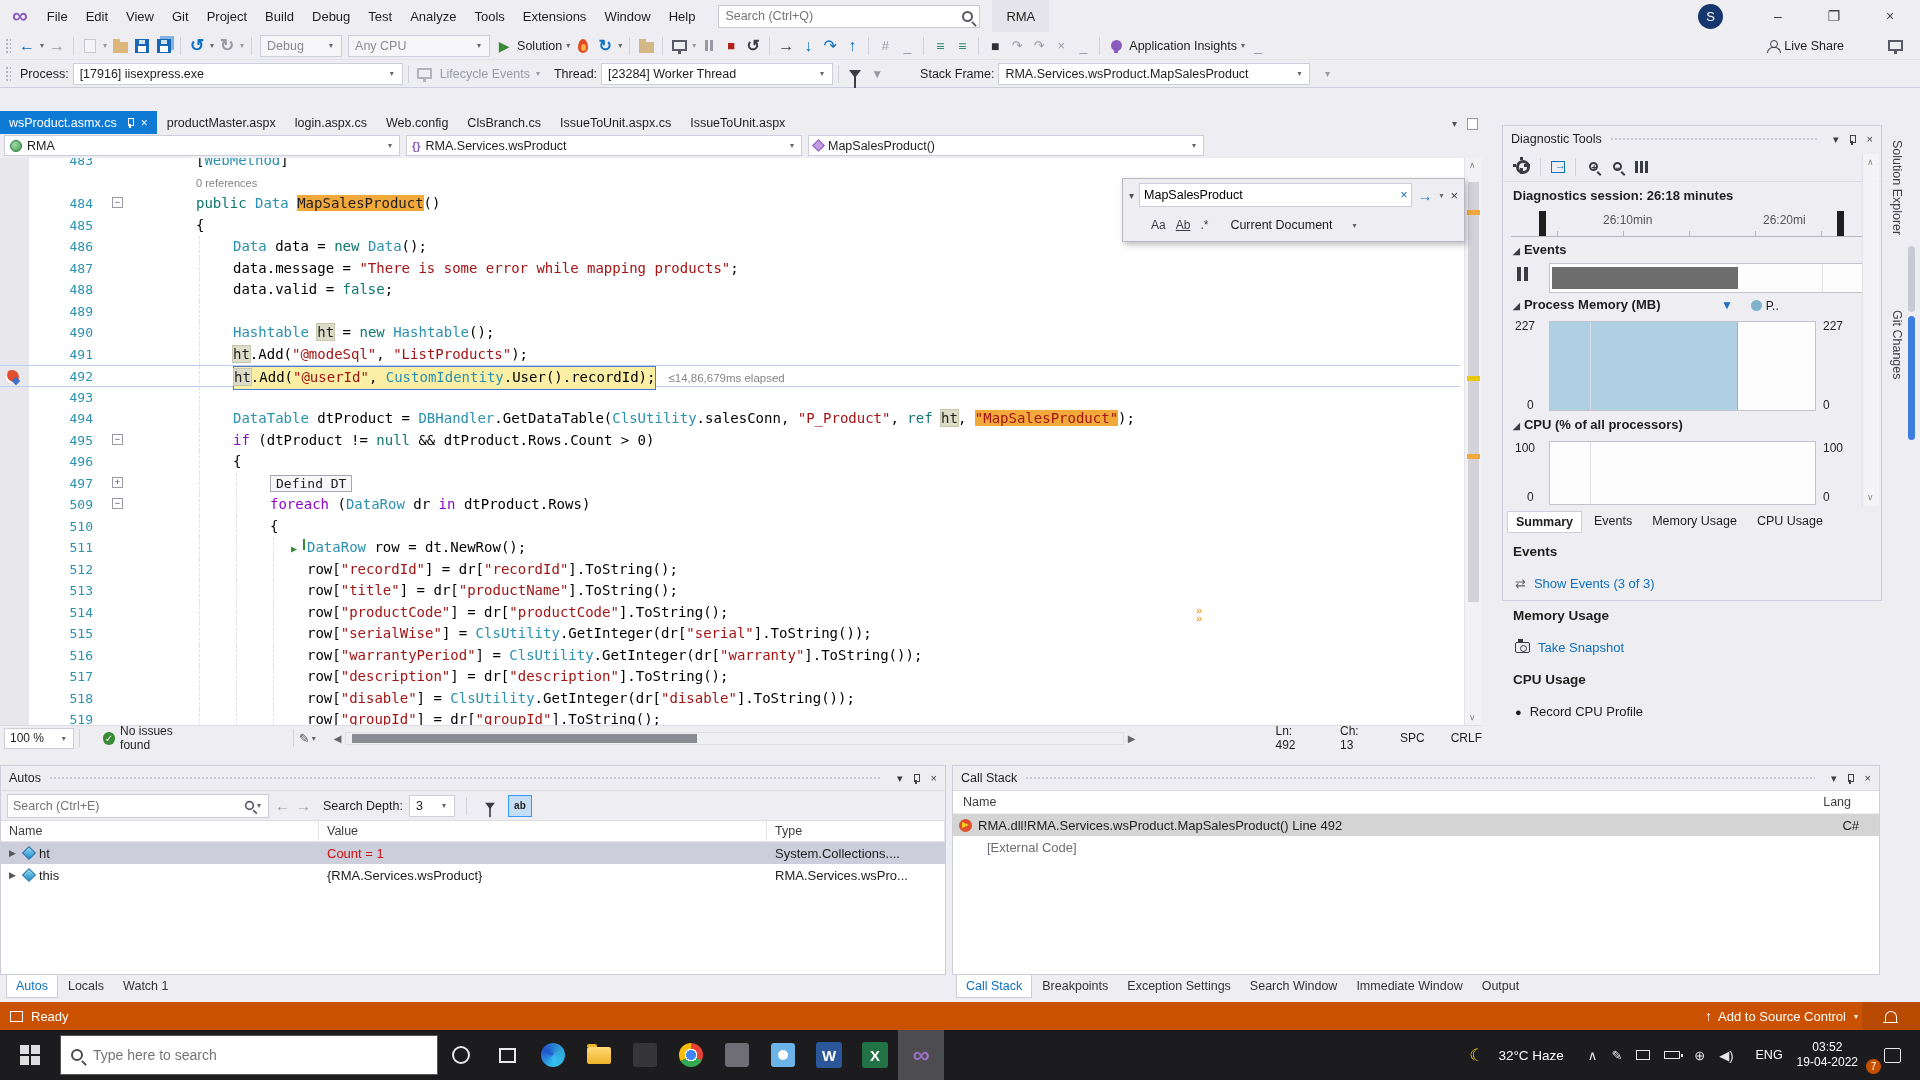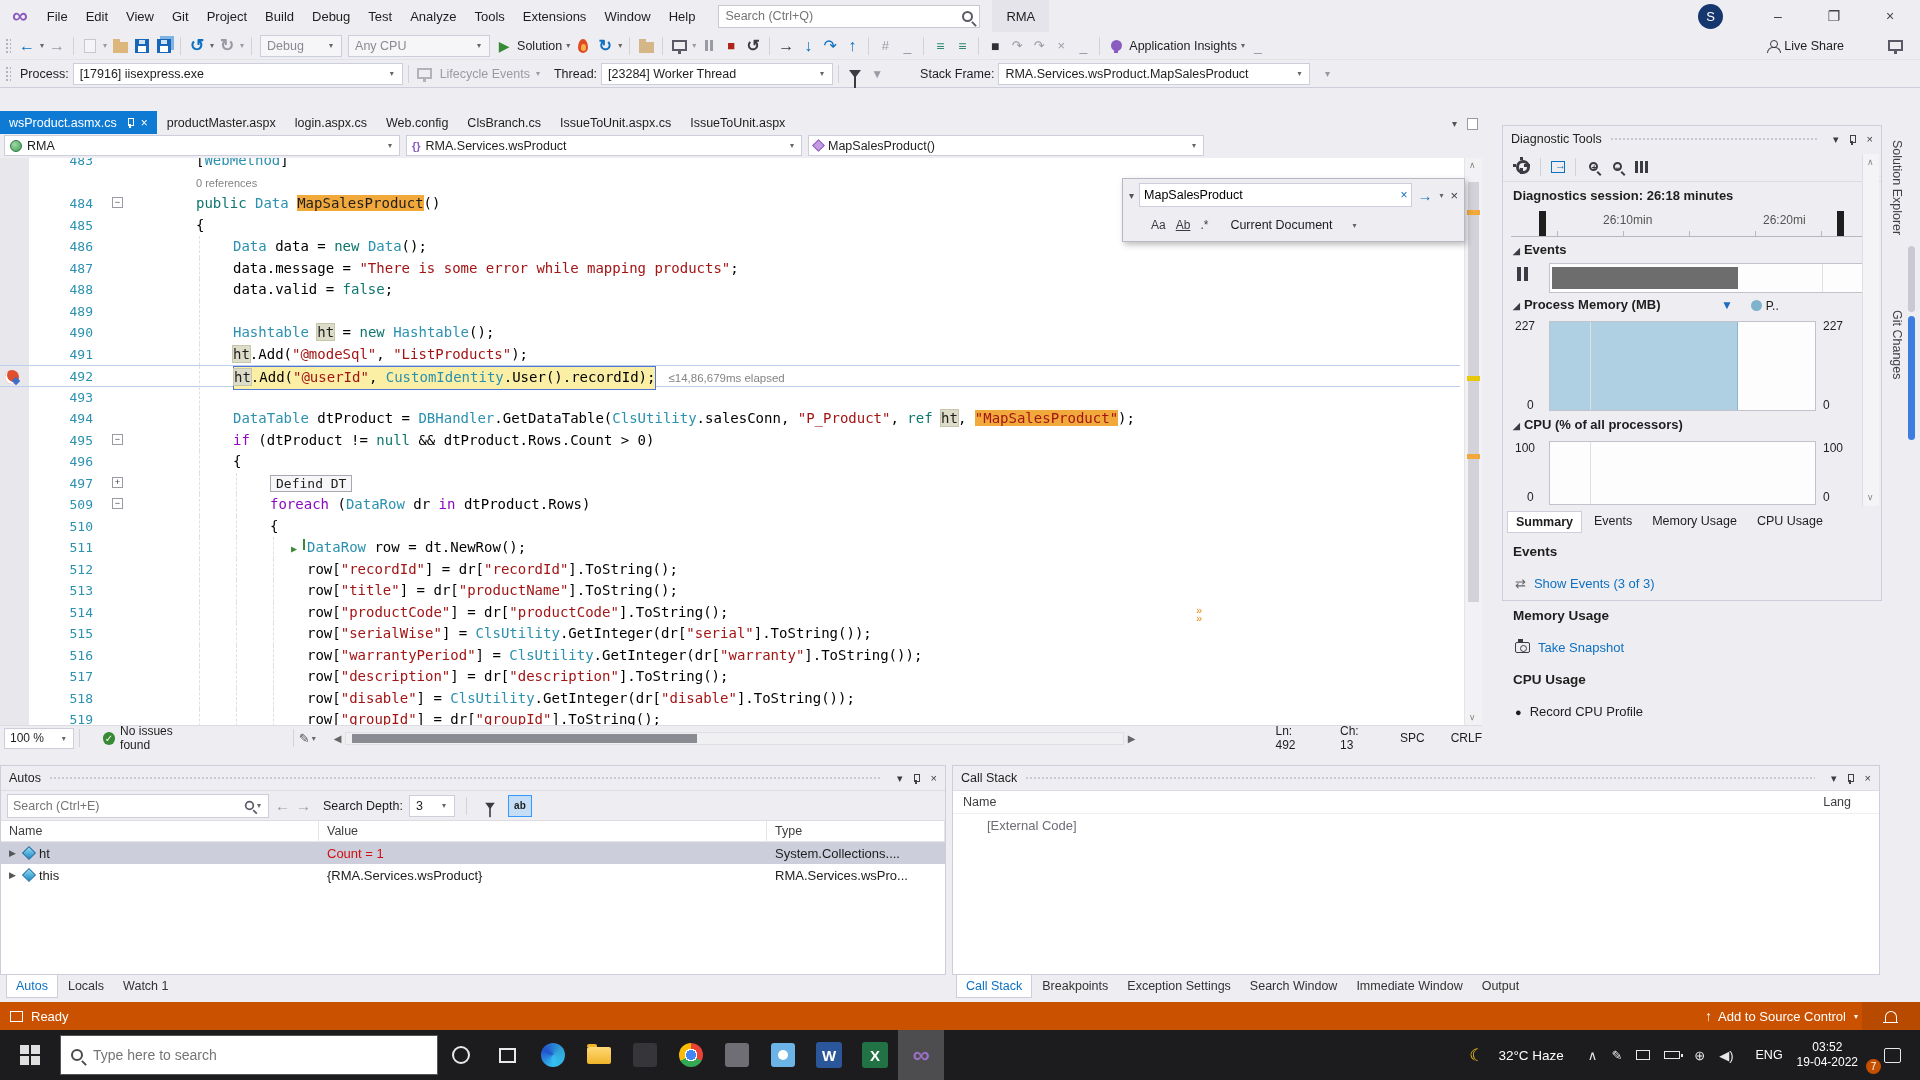--- a/index.html
+++ b/index.html
@@ -645,20 +645,25 @@
       <span class="hatch"></span>
     <span class="ticon">▾</span>
     <span class="pin" style="filter:invert(.75)"></span>
     <span class="ticon">×</span>
   </div>
   <div style="display:flex;justify-content:space-between;padding:4px 10px;font-size:12.5px;color:#3e3e42;border-bottom:1px solid #eee">
     <span>Name</span>
       <span style="margin-right:18px">Lang</span>
   </div>
   <div id="csrows">
+      <div class="csrow sel">
+        <span class="csarrow"></span>
+        <span>RMA.dll!RMA.Services.wsProduct.MapSalesProduct() Line 492</span>
+        <span style="margin-left: auto; margin-right: 14px;">C#</span>
+      </div>
       <div class="csrow">
         <span class="extcode">[External Code]</span>
         <span style="margin-left: auto; margin-right: 14px;"></span>
       </div>
     </div>
 </div>
 
 <div class="ptabs" style="left:6px" id="autostabs">
     <div class="ptab sel">Autos</div>
     <div class="ptab">Locals</div>

